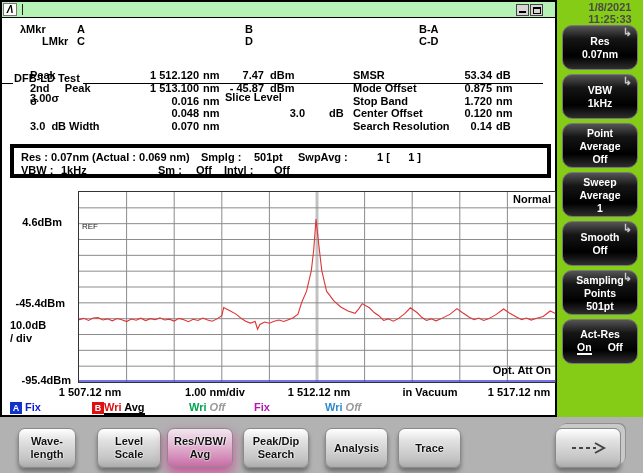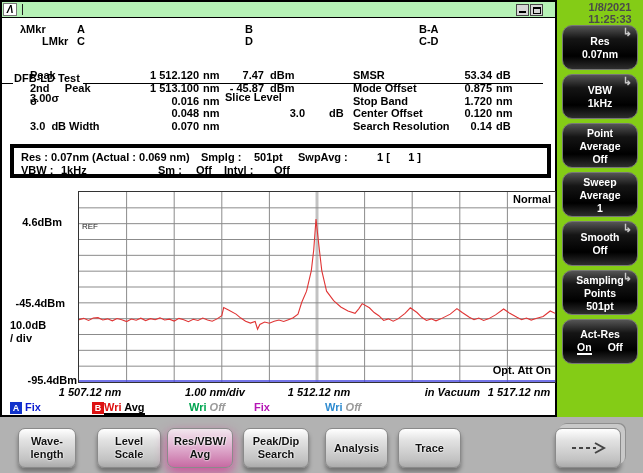--- a/index.html
+++ b/index.html
@@ -39,21 +39,21 @@
             border:4px solid #000000;margin-top:8px; }
 
   
   .plot { position:absolute; left:76px; top:189px; width:478px; height:192px;
           border:1px solid #333; background:#fff; }
   .plot svg { display:block; width:100%; height:100%; }
   .ann { position:absolute; font-size:11px; font-weight:bold; color:#000; }
   .ref-lbl { position:absolute; left:3px; top:30px; font-size:8px; color:#222; }
 
   .ylab { position:absolute; font-size:11px; font-weight:bold; }
-  .xlab { position:absolute; top:384px; font-size:11px; font-weight:bold; text-align:center;font-style:italic; }
+  .xlab { position:absolute; top:384px; font-size:11px; font-weight:bold; text-align:center; }
 
   
   .tracebar { position:absolute; left:0; top:399px; width:557px; height:14px; font-size:11px; font-weight:bold; }
   .badge { display:inline-block; width:12px; height:12px; color:#fff; font-size:9px;
            line-height:12px; text-align:center; font-weight:bold; }
   .underlined { border-bottom:2px solid #000; padding-bottom:0px; }
   .off-txt { color:#9a9a9a; font-style:italic; }
 
   
   .rpanel { position:absolute; left:557px; top:0; width:106px; height:473px; background:#84cc16; }
@@ -176,21 +176,21 @@
       <div class="abs b11" style="left:144px; top:16px;">Sm :</div>
       <div class="abs b11" style="left:182px; top:16px;">Off</div>
       <div class="abs b11" style="left:210px; top:16px;">Intvl :</div>
       <div class="abs b11" style="left:260px; top:16px;">Off</div>
     </div>
 
     <div class="ylab ra" style="left:0; top:214px; width:60px;">4.6dBm</div>
     <div class="ylab ra" style="left:0; top:295px; width:63px;">-45.4dBm</div>
     <div class="ylab" style="left:8px; top:317px;">10.0dB</div>
     <div class="ylab" style="left:8px; top:330px;">/ div</div>
-    <div class="ylab ra" style="left:12px; top:372px; width:63px;">-95.4dBm</div>
+    <div class="ylab ra" style="left:6px; top:372px; width:63px;">-95.4dBm</div>
 
     <div class="plot">
       <svg id="plot-svg" viewBox="0 0 478 192" preserveAspectRatio="none">
           <line x1="47.8" y1="0" x2="47.8" y2="192" stroke="#8a8a8a" stroke-width="1"></line>
           <line x1="95.6" y1="0" x2="95.6" y2="192" stroke="#8a8a8a" stroke-width="1"></line>
           <line x1="143.4" y1="0" x2="143.4" y2="192" stroke="#8a8a8a" stroke-width="1"></line>
           <line x1="191.2" y1="0" x2="191.2" y2="192" stroke="#8a8a8a" stroke-width="1"></line>
           <line x1="239.0" y1="0" x2="239.0" y2="192" stroke="#c2c2c2" stroke-width="3"></line>
           <line x1="286.8" y1="0" x2="286.8" y2="192" stroke="#8a8a8a" stroke-width="1"></line>
           <line x1="334.6" y1="0" x2="334.6" y2="192" stroke="#8a8a8a" stroke-width="1"></line>
@@ -211,21 +211,21 @@
           <polyline points="0.0,129.0 4.8,127.7 9.6,129.8 14.3,127.4 19.1,127.0 23.9,129.3 28.7,128.2 33.5,130.2 38.2,127.8 43.0,129.0 47.8,130.9 52.6,128.3 57.4,129.6 62.1,127.5 66.9,129.9 71.7,128.0 76.5,129.1 81.3,127.2 86.0,129.4 90.8,128.5 95.6,130.4 100.4,127.7 105.2,129.0 109.9,131.0 114.7,128.6 119.5,129.8 124.3,127.4 129.1,129.3 133.8,130.6 138.6,128.2 143.4,125.0 145.3,116.8 150.6,119.4 157.7,123.4 162.5,127.4 167.3,130.6 172.1,132.5 176.9,130.9 179.3,138.6 181.6,133.8 186.4,131.4 191.2,132.6 196.0,130.6 200.8,129.4 205.5,130.9 210.3,129.0 215.1,127.0 219.9,123.4 223.7,111.4 228.5,100.2 233.3,79.4 235.7,58.6 238.0,27.4 241.4,58.6 243.8,79.4 248.6,100.2 255.7,109.8 262.9,116.2 270.1,120.2 277.2,122.6 281.1,117.8 284.4,112.8 291.6,117.0 296.4,121.8 301.1,125.0 305.9,129.8 310.7,128.2 315.5,130.6 320.3,128.2 327.4,122.6 332.7,117.0 339.4,121.8 344.2,126.6 348.9,129.8 353.7,128.2 358.5,130.2 363.3,128.2 372.8,123.4 379.5,117.8 384.8,121.8 392.0,126.6 396.7,129.0 401.5,127.4 406.3,129.8 411.1,128.2 418.3,124.2 426.4,118.2 432.6,122.6 439.8,126.6 444.5,129.0 449.3,127.4 454.1,129.4 458.9,127.8 466.1,125.8 473.2,120.2 478.0,122.6" fill="none" stroke="#e03434" stroke-width="1.1"></polyline>
         </svg>
       <div class="ann" style="right:4px; top:1px;">Normal</div>
       <div class="ref-lbl">REF</div>
       <div class="ann" style="right:4px; bottom:6px;">Opt. Att On</div>
     </div>
 
     <div class="xlab" style="left:38px;  width:100px;">1 507.12 nm</div>
     <div class="xlab" style="left:163px; width:100px;">1.00 nm/div</div>
     <div class="xlab" style="left:267px; width:100px;">1 512.12 nm</div>
-    <div class="xlab" style="left:378px; width:100px;text-align:right;">in Vacuum</div>
+    <div class="xlab" style="left:378px; width:100px;">in Vacuum</div>
     <div class="xlab" style="left:467px; width:100px;">1 517.12 nm</div>
 
     <div class="tracebar">
       <span class="abs" style="left:8px; top:0;">
         <span class="badge" style="background:#1133cc;">A</span>
         <span style="color:#0b1bd0;">Fix</span>
       </span>
       <span class="abs" style="left:90px; top:0;">
         <span class="badge" style="background:#dd1111;">B</span><span class="underlined"><span style="color:#dd1111;">Wri</span> <span style="color:#000;">Avg</span></span>
       </span>

